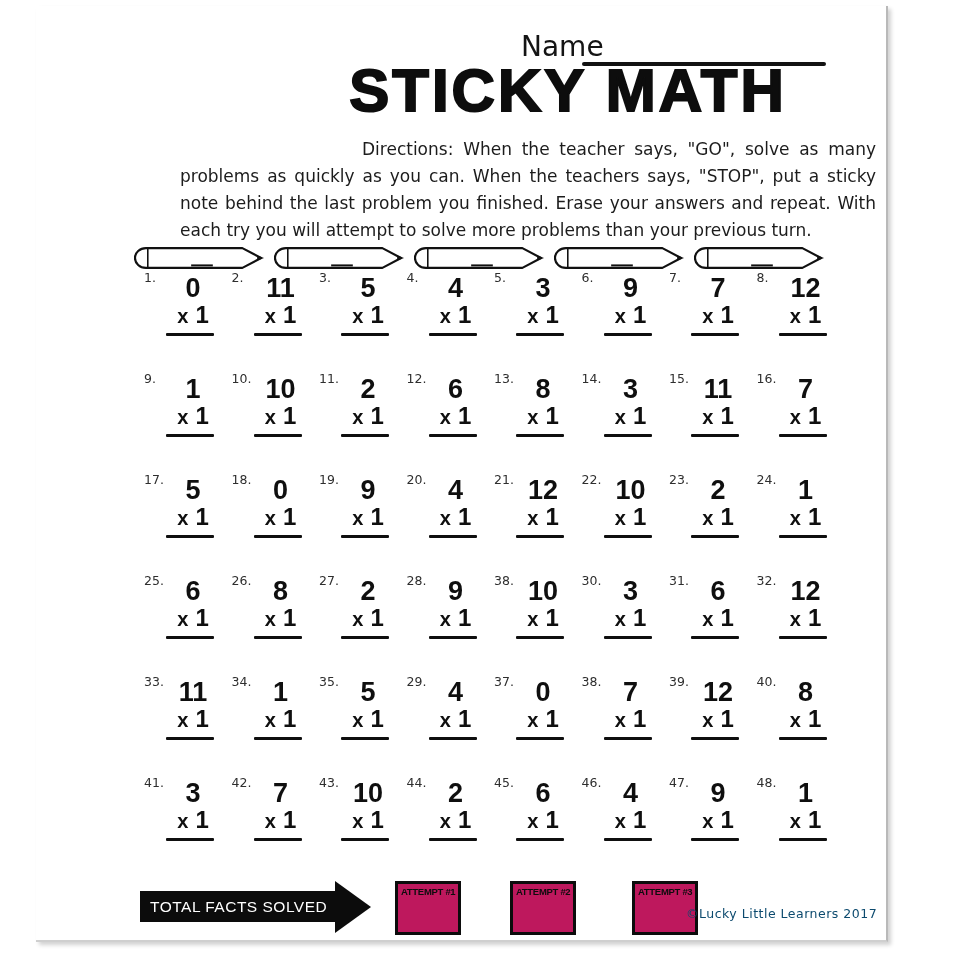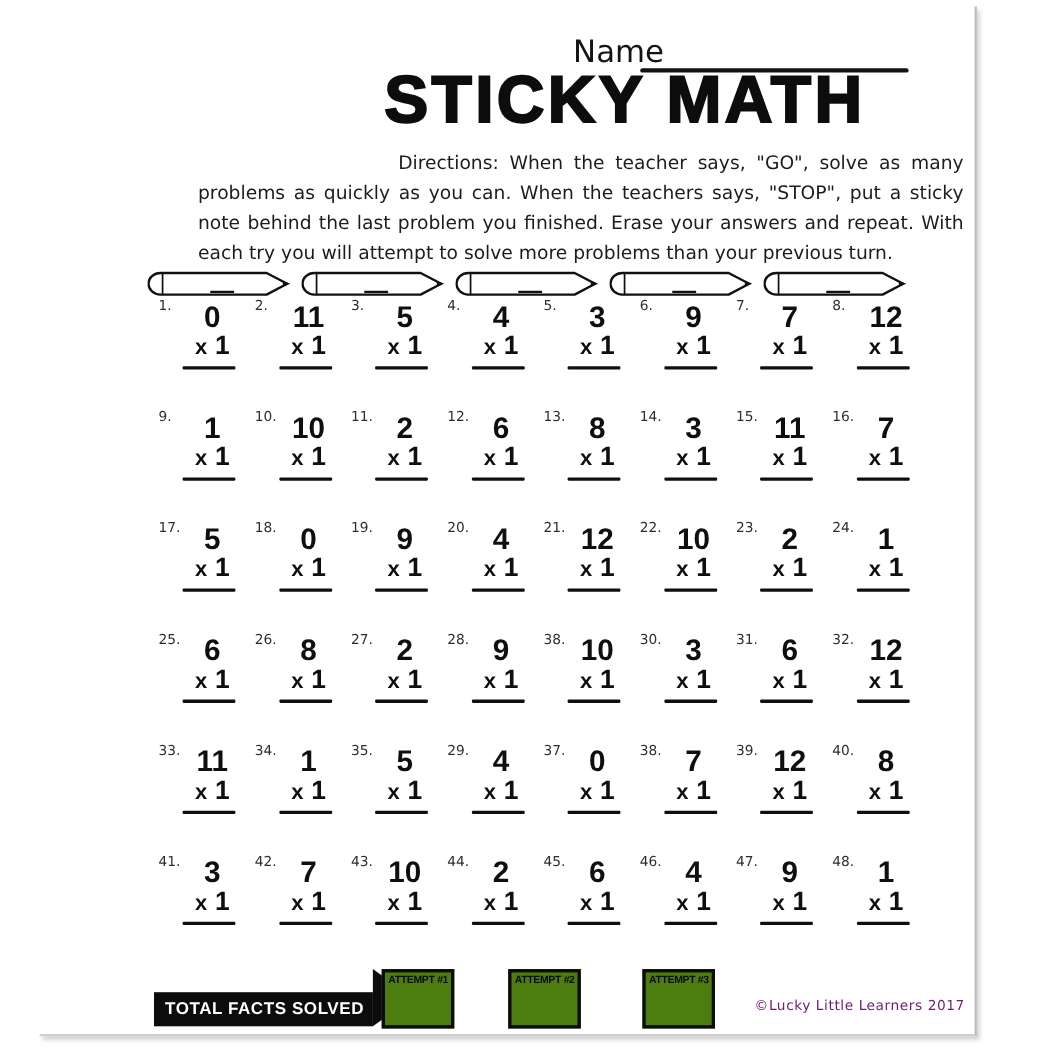--- a/index.html
+++ b/index.html
@@ -31,31 +31,31 @@
   .p-num{position:absolute;left:8px;top:4px;font-size:12.5px;color:#2e2e2e;}
   .p-body{position:absolute;left:30px;top:8px;width:54px;display:flex;flex-direction:column;align-items:center;
           font-family:"Liberation Sans", sans-serif;font-weight:bold;color:#0f0f0f;}
   .p-op{font-size:27px;line-height:28px;}
   .p-mul{display:flex;align-items:baseline;gap:7px;line-height:26px;}
   .p-mul .sign{font-size:20px;}
   .p-mul .fac{font-size:24px;}
   .p-line{width:48px;height:3px;background:#0f0f0f;margin-top:4px;margin-left:-6px;border-radius:1px;}
 
   
-  .banner{position:absolute;left:140px;top:880px;height:53px;display:flex;align-items:flex-end;font-weight:bold;}
+  .banner{position:absolute;left:140px;top:880px;height:53px;display:flex;align-items:center;}
   .banner-rect{background:#0c0c0c;color:#fff;height:31px;display:flex;align-items:center;
                padding:0 8px 0 10px;font-family:"Liberation Sans", sans-serif;
                font-size:15.5px;letter-spacing:.5px;white-space:nowrap;}
   .banner-head{width:0;height:0;border-top:26px solid transparent;border-bottom:26px solid transparent;
                border-left:36px solid #0c0c0c;}
-  .attempt-box{position:absolute;top:881px;width:66px;height:54px;border:3px solid #0c0c0c;background:#4d7c0f;box-sizing:border-box;}
+  .attempt-box{position:absolute;top:881px;width:66px;height:54px;border:3px solid #0c0c0c;background:#be185d;box-sizing:border-box;margin-left:48px;}
   .attempt-label{font-family:"Liberation Sans", sans-serif;font-weight:bold;font-size:9.5px;
                  letter-spacing:-.3px;padding:2px 0 0 3px;white-space:nowrap;color:#0c0c0c;}
   .ab1{left:347px;} .ab2{left:462px;} .ab3{left:584px;}
-  .copyright{position:absolute;left:686px;top:906px;font-size:12.5px;color:#701a75;letter-spacing:.5px;}
+  .copyright{position:absolute;left:686px;top:906px;font-size:12.5px;color:#0c4a6e;letter-spacing:.5px;}
 </style>
 </head>
 <body>
 
 <div class="page">
   <div class="paper"></div>
   <div class="layer">
 
 
     <div class="name-label">Name</div>

